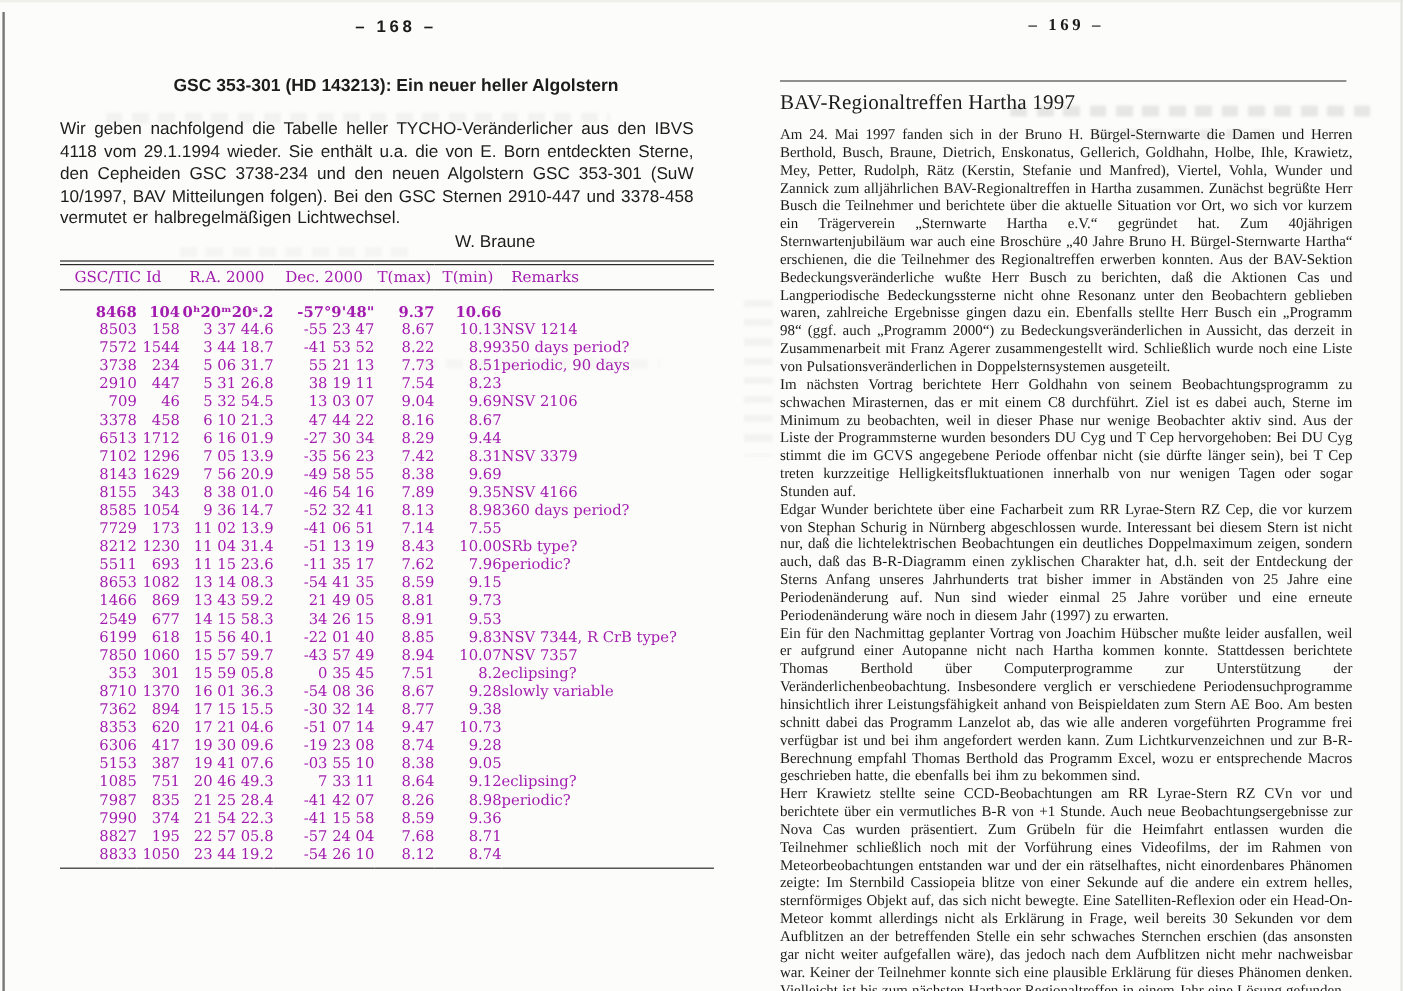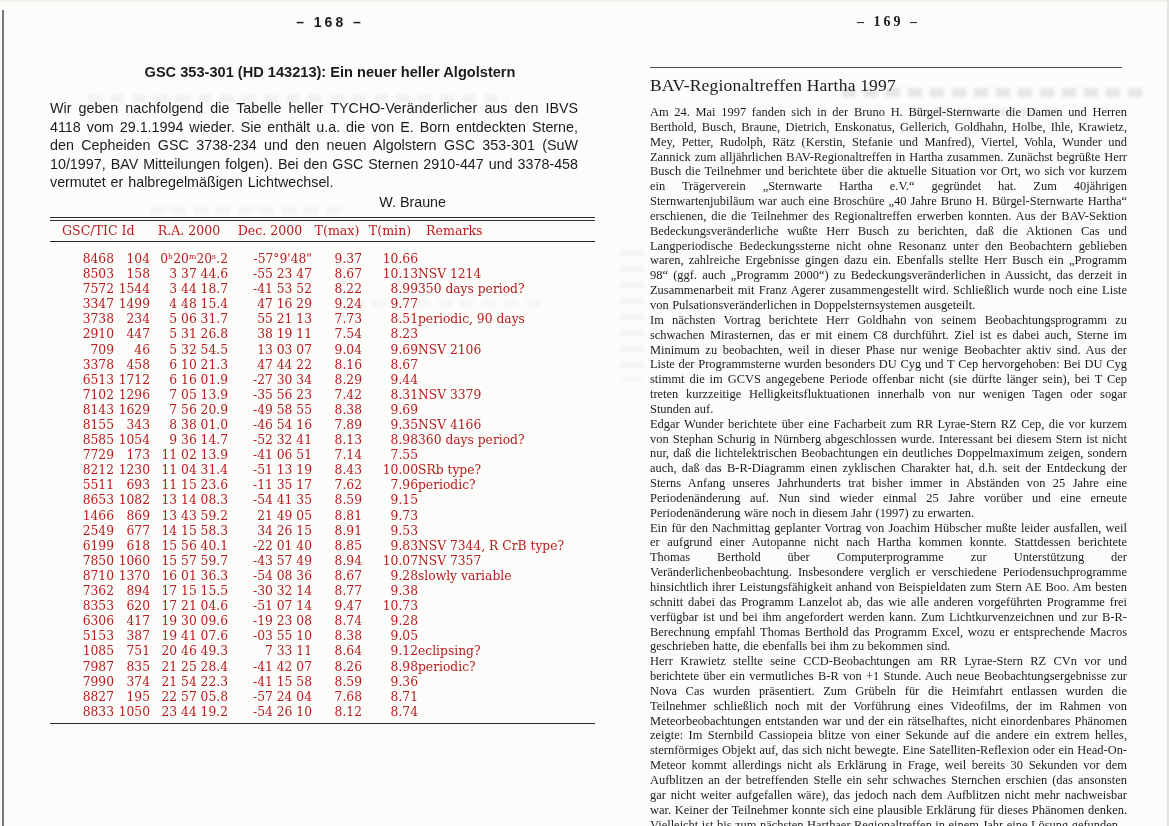--- a/index.html
+++ b/index.html
@@ -27,34 +27,34 @@
 
   
   .page-left{position:absolute;left:50px;top:8px;width:560px;}
   .pageno{font-size:14px;font-weight:700;letter-spacing:3px;text-align:center;margin-top:6px;}
   .lp-title{font-size:14.6px;font-weight:700;text-align:center;margin-top:34px;}
   .lp-intro{font-size:14.3px;line-height:18.6px;text-align:justify;margin-top:19px;width:528px;word-spacing:1px;}
   .lp-byline{width:396px;text-align:right;font-size:14.3px;margin-top:2px;}
 
   .tbl-wrap{margin-top:7px;border-top:1px solid #2c2c2c;padding-top:2px;width:545px;}
   table.startable{border-collapse:collapse;table-layout:fixed;width:545px;
-    font-family:"DejaVu Serif",serif;font-size:12.3px;color:#b91c1c;}
+    font-family:"DejaVu Serif",serif;font-size:12.3px;color:#a21caf;}
   table.startable th{font-weight:400;font-size:12.6px;text-align:center;
     border-top:1px solid #2c2c2c;border-bottom:1.8px solid #222;padding:2px 0 3px;}
   table.startable th.h-id{text-align:left;padding-left:12px;}
   table.startable th.h-rem{text-align:left;padding-left:8px;}
   table.startable td{line-height:15.1px;padding:0;white-space:nowrap;overflow:visible;}
   td.c0{text-align:right;padding-right:2px;}
   td.c1{text-align:right;padding-right:2px;}
   td.c2{text-align:right;padding-right:4px;}
   td.c3{text-align:right;padding-right:10px;}
   td.c4{text-align:right;padding-right:10px;}
   td.c5{text-align:right;padding-right:4px;}
   td.c6{text-align:left;padding-left:14px;}
-  tbody tr:first-child td{padding-top:10px;}
+  tbody tr:first-child td{padding-top:10px;font-weight:bold;}
   tbody tr:last-child td{padding-bottom:3px;border-bottom:1.5px solid #2c2c2c;}
 
   
   .page-right{position:absolute;left:650px;top:8px;width:477px;
     font-family:"Liberation Serif",serif;}
   .rp-rule{border-top:1px solid #4a4a4a;margin-top:37px;width:472px;}
   .rp-title{font-size:17.5px;font-weight:400;margin:7px 0 9px 0;letter-spacing:.2px;}
   .rp-body p{margin:0;font-size:12.45px;line-height:14.85px;text-align:justify;word-spacing:.4px;}
 </style>
 </head>
@@ -119,29 +119,20 @@
           <tr>
             <td class="c0">7572</td>
             <td class="c1">1544</td>
             <td class="c2">3 44 18.7</td>
             <td class="c3">-41 53 52</td>
             <td class="c4">8.22</td>
             <td class="c5">8.99</td>
             <td class="c6">350 days period?</td>
           </tr>
           <tr>
-            <td class="c0">3347</td>
-            <td class="c1">1499</td>
-            <td class="c2">4 48 15.4</td>
-            <td class="c3">47 16 29</td>
-            <td class="c4">9.24</td>
-            <td class="c5">9.77</td>
-            <td class="c6"></td>
-          </tr>
-          <tr>
             <td class="c0">3738</td>
             <td class="c1">234</td>
             <td class="c2">5 06 31.7</td>
             <td class="c3">55 21 13</td>
             <td class="c4">7.73</td>
             <td class="c5">8.51</td>
             <td class="c6">periodic, 90 days</td>
           </tr>
           <tr>
             <td class="c0">2910</td>
@@ -279,20 +270,29 @@
             <td class="c6">NSV 7344, R CrB type?</td>
           </tr>
           <tr>
             <td class="c0">7850</td>
             <td class="c1">1060</td>
             <td class="c2">15 57 59.7</td>
             <td class="c3">-43 57 49</td>
             <td class="c4">8.94</td>
             <td class="c5">10.07</td>
             <td class="c6">NSV 7357</td>
+          </tr>
+          <tr>
+            <td class="c0">353</td>
+            <td class="c1">301</td>
+            <td class="c2">15 59 05.8</td>
+            <td class="c3">0 35 45</td>
+            <td class="c4">7.51</td>
+            <td class="c5">8.2</td>
+            <td class="c6">eclipsing?</td>
           </tr>
           <tr>
             <td class="c0">8710</td>
             <td class="c1">1370</td>
             <td class="c2">16 01 36.3</td>
             <td class="c3">-54 08 36</td>
             <td class="c4">8.67</td>
             <td class="c5">9.28</td>
             <td class="c6">slowly variable</td>
           </tr>

